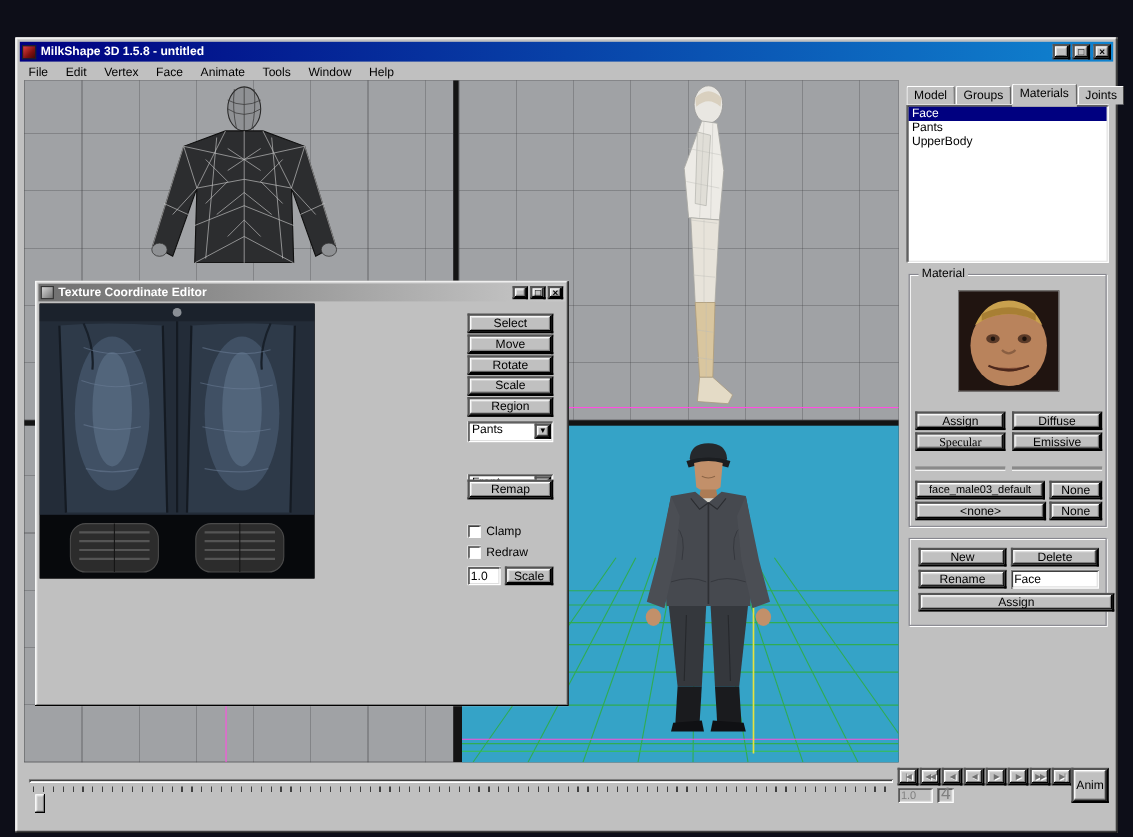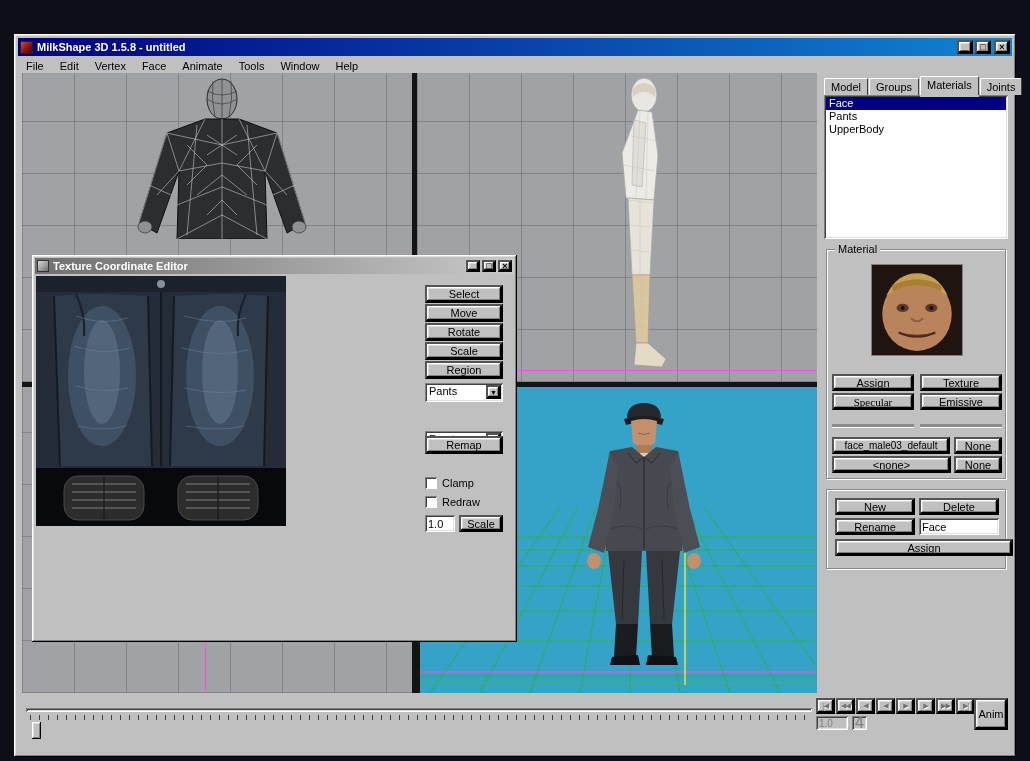--- a/index.html
+++ b/index.html
@@ -162,21 +162,21 @@
             <ellipse cx="58" cy="42" rx="6" ry="4" fill="#5a3a28"></ellipse>
             <circle cx="30" cy="42" r="2" fill="#1c120c"></circle>
             <circle cx="58" cy="42" r="2" fill="#1c120c"></circle>
             <path d="M38 52 Q44 58 50 52" stroke="#8a5f42" stroke-width="2" fill="none"></path>
             <path d="M26 66 Q44 76 62 66 Q44 70 26 66 Z" fill="#7d4a34"></path>
             <path d="M26 66 Q44 74 62 66" stroke="#4c281c" stroke-width="2" fill="none"></path>
           </svg>
         </div>
 
         <button class="btn abs" style="left:5px;top:124px;width:82px;height:17px;">Assign</button>
-        <button class="btn abs" style="left:93px;top:124px;width:82px;height:17px;">Texture</button>
+        <button class="btn abs" style="left:93px;top:124px;width:82px;height:17px;">Diffuse</button>
         <button class="btn abs" style="left:5px;top:143px;width:82px;height:17px;font-family:Liberation Serif, serif;">Specular</button>
         <button class="btn abs" style="left:93px;top:143px;width:82px;height:17px;">Emissive</button>
 
         <div class="abs" style="left:5px;top:169px;width:82px;height:12px;">
           <div class="slidertrack" style="left:0;top:5px;width:82px;"></div>
           <div class="sliderthumb raised" style="left:4px;top:1px;"></div>
         </div>
         <div class="abs" style="left:93px;top:169px;width:82px;height:12px;">
           <div class="slidertrack" style="left:0;top:5px;width:82px;"></div>
           <div class="sliderthumb raised" style="left:70px;top:1px;"></div>

